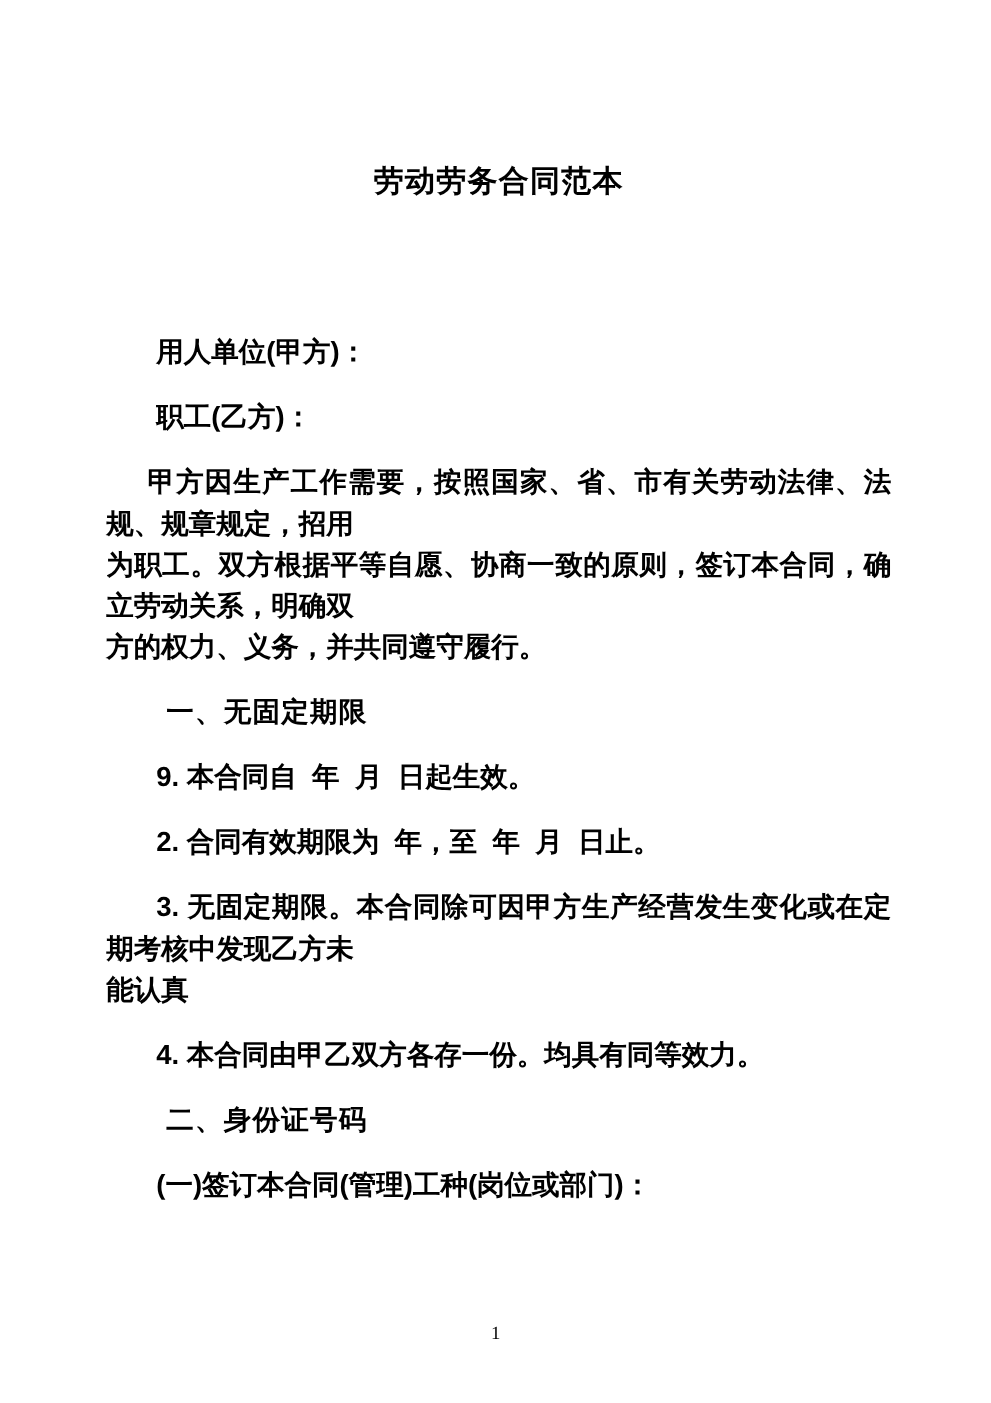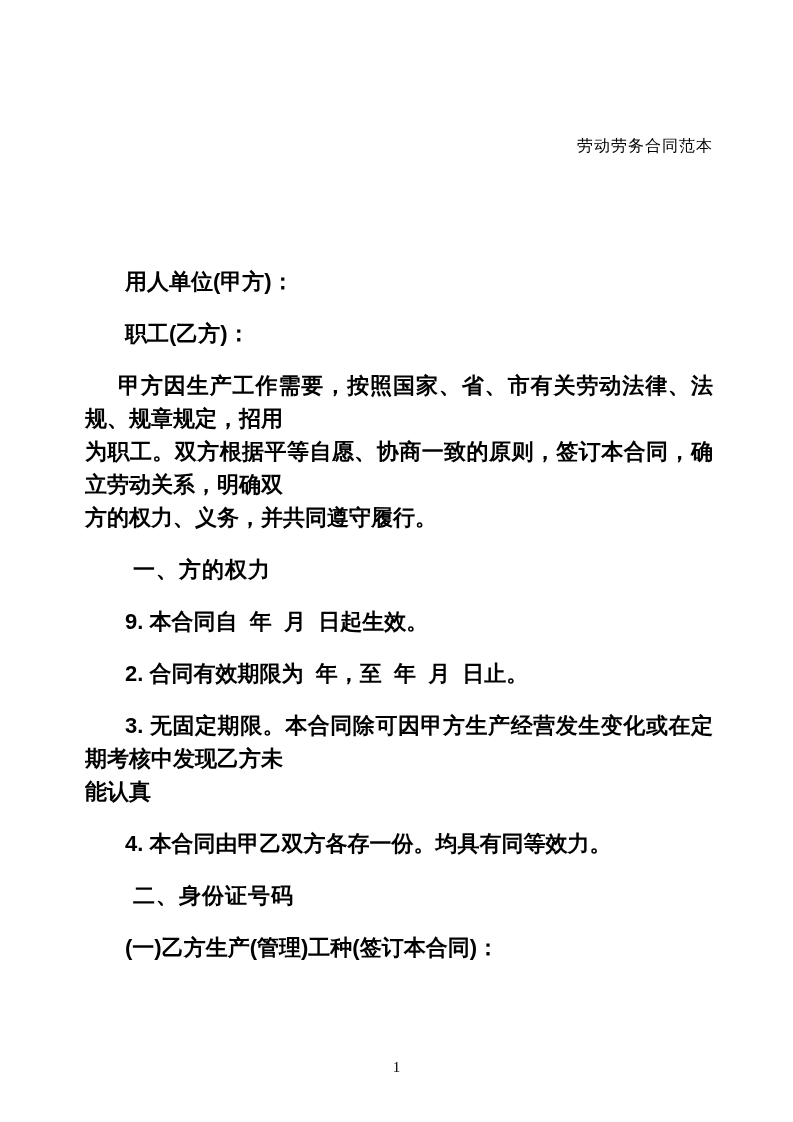--- a/index.html
+++ b/index.html
@@ -13,24 +13,24 @@
     height: 1122px;
     background: #ffffff;
     color: #000000;
     font-family: "Liberation Sans", sans-serif;
     overflow: hidden;
   }
   .content {
     padding: 131px 80px 0 85px;
   }
   .doc-title {
-    font-size: 16px;
+    font-size: 24px;
     line-height: 30px;
-    font-weight: 400;
-    text-align: right;
+    font-weight: 700;
+    text-align: center;
     margin: 0 0 104px 0;
     letter-spacing: 1px;
   }
   .para {
     font-size: 22px;
     line-height: 33px;
     font-weight: 600;
     margin: 19px 0 0 0;
     text-indent: 40px;
     white-space: pre-wrap;
@@ -65,32 +65,32 @@
 
     <p class="para">用人单位(甲方)：</p>
 
     <p class="para">职工(乙方)：</p>
 
 
     <p class="para body-wrap">甲方因生产工作需要，按照国家、省、市有关劳动法律、法规、规章规定，招用
 为职工。双方根据平等自愿、协商一致的原则，签订本合同，确立劳动关系，明确双
 方的权力、义务，并共同遵守履行。</p>
 
-    <p class="para heading">一、方的权力</p>
+    <p class="para heading">一、无固定期限</p>
 
     <p class="para">9. 本合同自  年  月  日起生效。</p>
 
     <p class="para">2. 合同有效期限为  年，至  年  月  日止。</p>
 
     <p class="para">3. 无固定期限。本合同除可因甲方生产经营发生变化或在定期考核中发现乙方未
 能认真</p>
 
 
     <p class="para">4. 本合同由甲乙双方各存一份。均具有同等效力。</p>
 
     <p class="para heading">二、身份证号码</p>
 
-    <p class="para">(一)乙方生产(管理)工种(签订本合同)：</p>
+    <p class="para">(一)签订本合同(管理)工种(岗位或部门)：</p>
 
   </div>
 
   <div class="page-number">1</div>
 </div>
 
 </body></html>

